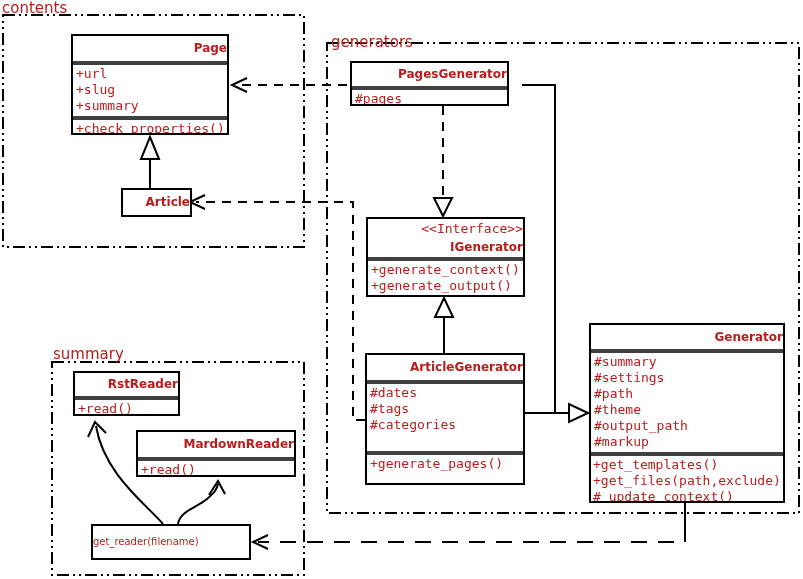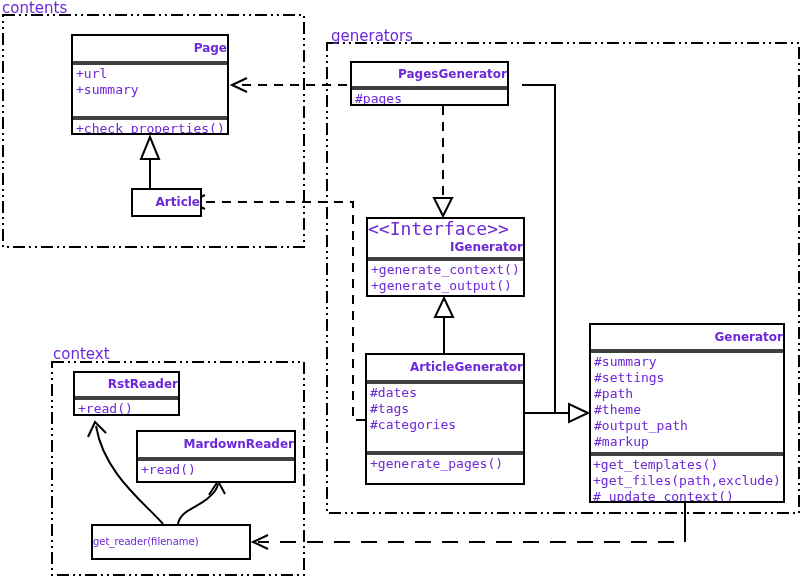--- a/index.html
+++ b/index.html
@@ -1,18 +1,18 @@
 <!DOCTYPE html>
 <html><head>
 <meta charset="utf-8">
 <style>
   html,body { margin:0; padding:0; background:#fff; }
   #canvas {
     position:relative; width:803px; height:579px; background:#fff;
-    color:#6d28d9; font-family:"DejaVu Sans", sans-serif; overflow:hidden;
+    color:#b91c1c; font-family:"DejaVu Sans", sans-serif; overflow:hidden;
   }
   svg.edges { position:absolute; left:0; top:0; }
   svg.edges line, svg.edges polyline, svg.edges path {
     stroke:#000; stroke-width:2; fill:none;
   }
   svg.edges rect { stroke:#000; stroke-width:2; fill:none; }
   svg.edges polygon { stroke:#000; stroke-width:2; fill:#fff; }
   .pkg-label {
     position:absolute; font-size:15px; line-height:16px; white-space:nowrap;
     font-family:"DejaVu Sans", sans-serif;
@@ -24,22 +24,22 @@
   .ttl {
     font-family:"DejaVu Sans", sans-serif; font-weight:bold; font-size:12px;
     text-align:right; white-space:nowrap;
   }
   .sec { border-top:4px solid #404040; padding-top:1px; overflow:hidden; }
   .m {
     font-family:"DejaVu Sans Mono", monospace; font-size:13px;
     line-height:16px; padding-left:3px; white-space:pre;
   }
   .stereo {
-    font-family:"DejaVu Sans Mono", monospace; font-size:18px;
-    text-align:left; line-height:17px; padding-top:1px; white-space:nowrap;
+    font-family:"DejaVu Sans Mono", monospace; font-size:13px;
+    text-align:right; line-height:17px; padding-top:1px; white-space:nowrap;
   }
   .plain-label {
     font-family:"DejaVu Sans", sans-serif; font-size:10px;
     text-align:left; white-space:nowrap;
   }
 </style>
 </head>
 <body>
 
 <div id="canvas">
@@ -74,35 +74,36 @@
     <path d="M268,535 L253,542 L268,549"></path>
 
     <path d="M163,524 C 146,504 104,474 96,426"></path>
     <path d="M88,437 L95,422 L106,433"></path>
 
     <path d="M178,524 C 180,511 196,508 207,499 C 215,492 217,489 218,484"></path>
     <path d="M209,495 L218,481 L225,494"></path>
   </svg>
 
   <div class="pkg-label" style="left:2px; top:0px">contents</div>
-  <div class="pkg-label" style="left:331px; top:28px">generators</div>
-  <div class="pkg-label" style="left:53px; top:346px">context</div>
+  <div class="pkg-label" style="left:331px; top:34px">generators</div>
+  <div class="pkg-label" style="left:53px; top:346px">summary</div>
 
   <div class="cls" style="left:71px; top:34px; width:158px; height:101px">
     <div class="ttl" style="line-height:25px">Page</div>
     <div class="sec" style="height:50px">
       <div class="m">+url</div>
+      <div class="m">+slug</div>
       <div class="m">+summary</div>
     </div>
     <div class="sec" style="height:18px">
       <div class="m">+check_properties()</div>
     </div>
   </div>
 
-  <div class="cls" style="left:131px; top:188px; width:71px; height:29px">
+  <div class="cls" style="left:121px; top:188px; width:71px; height:29px">
     <div class="ttl" style="line-height:25px">Article</div>
   </div>
 
   <div class="cls" style="left:350px; top:61px; width:159px; height:45px">
     <div class="ttl" style="line-height:23px">PagesGenerator</div>
     <div class="sec" style="height:16px">
       <div class="m">#pages</div>
     </div>
   </div>
 
@@ -144,21 +145,21 @@
     </div>
   </div>
 
   <div class="cls" style="left:73px; top:371px; width:107px; height:45px">
     <div class="ttl" style="line-height:23px">RstReader</div>
     <div class="sec" style="height:16px">
       <div class="m">+read()</div>
     </div>
   </div>
 
-  <div class="cls" style="left:136px; top:430px; width:160px; height:53px">
+  <div class="cls" style="left:136px; top:430px; width:160px; height:47px">
     <div class="ttl" style="line-height:25px">MardownReader</div>
     <div class="sec" style="height:16px">
       <div class="m">+read()</div>
     </div>
   </div>
 
   <div class="cls" style="left:91px; top:524px; width:160px; height:36px">
     <div class="plain-label" style="line-height:32px">get_reader(filename)</div>
   </div>
 

